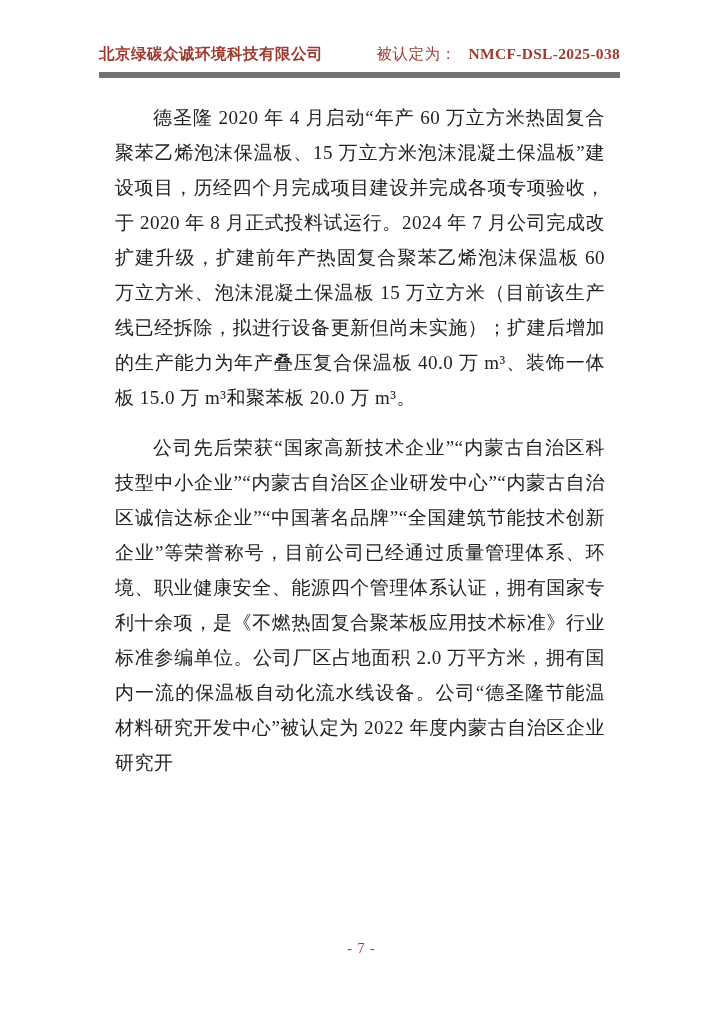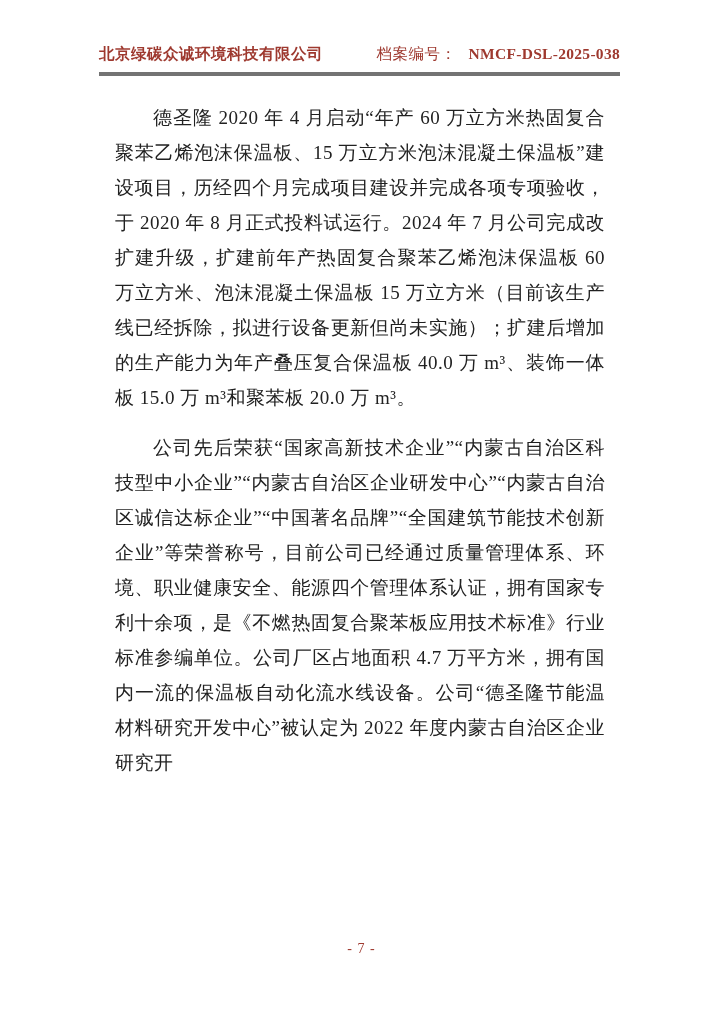--- a/index.html
+++ b/index.html
@@ -18,21 +18,21 @@
   
   .header {
     position: absolute;
     left: 99px;
     top: 44px;
     width: 521px;
     display: flex;
     justify-content: space-between;
     align-items: baseline;
     padding-bottom: 7px;
-    border-bottom: 4px solid #737373;
+    border-bottom: 6px solid #737373;
     color: #9e392f;
     font-size: 15.5px;
     letter-spacing: 0.5px;
     white-space: nowrap;
   }
   .header .company {
     font-weight: 600;
   }
   .header .archive {
     display: flex;
@@ -75,27 +75,27 @@
   }
 </style>
 </head>
 <body>
 
 <div class="page">
 
   <div class="header">
     <span class="company">北京绿碳众诚环境科技有限公司</span>
     <span class="archive">
-      <span class="archive-label">档案编号：</span>
+      <span class="archive-label">被认定为：</span>
       <span class="archive-number">NMCF-DSL-2025-038</span>
     </span>
   </div>
 
   <div class="content">
     <p>德圣隆 2020 年 4 月启动“年产 60 万立方米热固复合聚苯乙烯泡沫保温板、15 万立方米泡沫混凝土保温板”建设项目，历经四个月完成项目建设并完成各项专项验收，于 2020 年 8 月正式投料试运行。2024 年 7 月公司完成改扩建升级，扩建前年产热固复合聚苯乙烯泡沫保温板 60 万立方米、泡沫混凝土保温板 15 万立方米（目前该生产线已经拆除，拟进行设备更新但尚未实施）；扩建后增加的生产能力为年产叠压复合保温板 40.0 万 m³、装饰一体板 15.0 万 m³和聚苯板 20.0 万 m³。</p>
-    <p>公司先后荣获“国家高新技术企业”“内蒙古自治区科技型中小企业”“内蒙古自治区企业研发中心”“内蒙古自治区诚信达标企业”“中国著名品牌”“全国建筑节能技术创新企业”等荣誉称号，目前公司已经通过质量管理体系、环境、职业健康安全、能源四个管理体系认证，拥有国家专利十余项，是《不燃热固复合聚苯板应用技术标准》行业标准参编单位。公司厂区占地面积 4.7 万平方米，拥有国内一流的保温板自动化流水线设备。公司“德圣隆节能温材料研究开发中心”被认定为 2022 年度内蒙古自治区企业研究开</p>
+    <p>公司先后荣获“国家高新技术企业”“内蒙古自治区科技型中小企业”“内蒙古自治区企业研发中心”“内蒙古自治区诚信达标企业”“中国著名品牌”“全国建筑节能技术创新企业”等荣誉称号，目前公司已经通过质量管理体系、环境、职业健康安全、能源四个管理体系认证，拥有国家专利十余项，是《不燃热固复合聚苯板应用技术标准》行业标准参编单位。公司厂区占地面积 2.0 万平方米，拥有国内一流的保温板自动化流水线设备。公司“德圣隆节能温材料研究开发中心”被认定为 2022 年度内蒙古自治区企业研究开</p>
   </div>
 
   <div class="footer">
     <span>- 7 -</span>
   </div>
 
 </div>
 
 </body></html>

